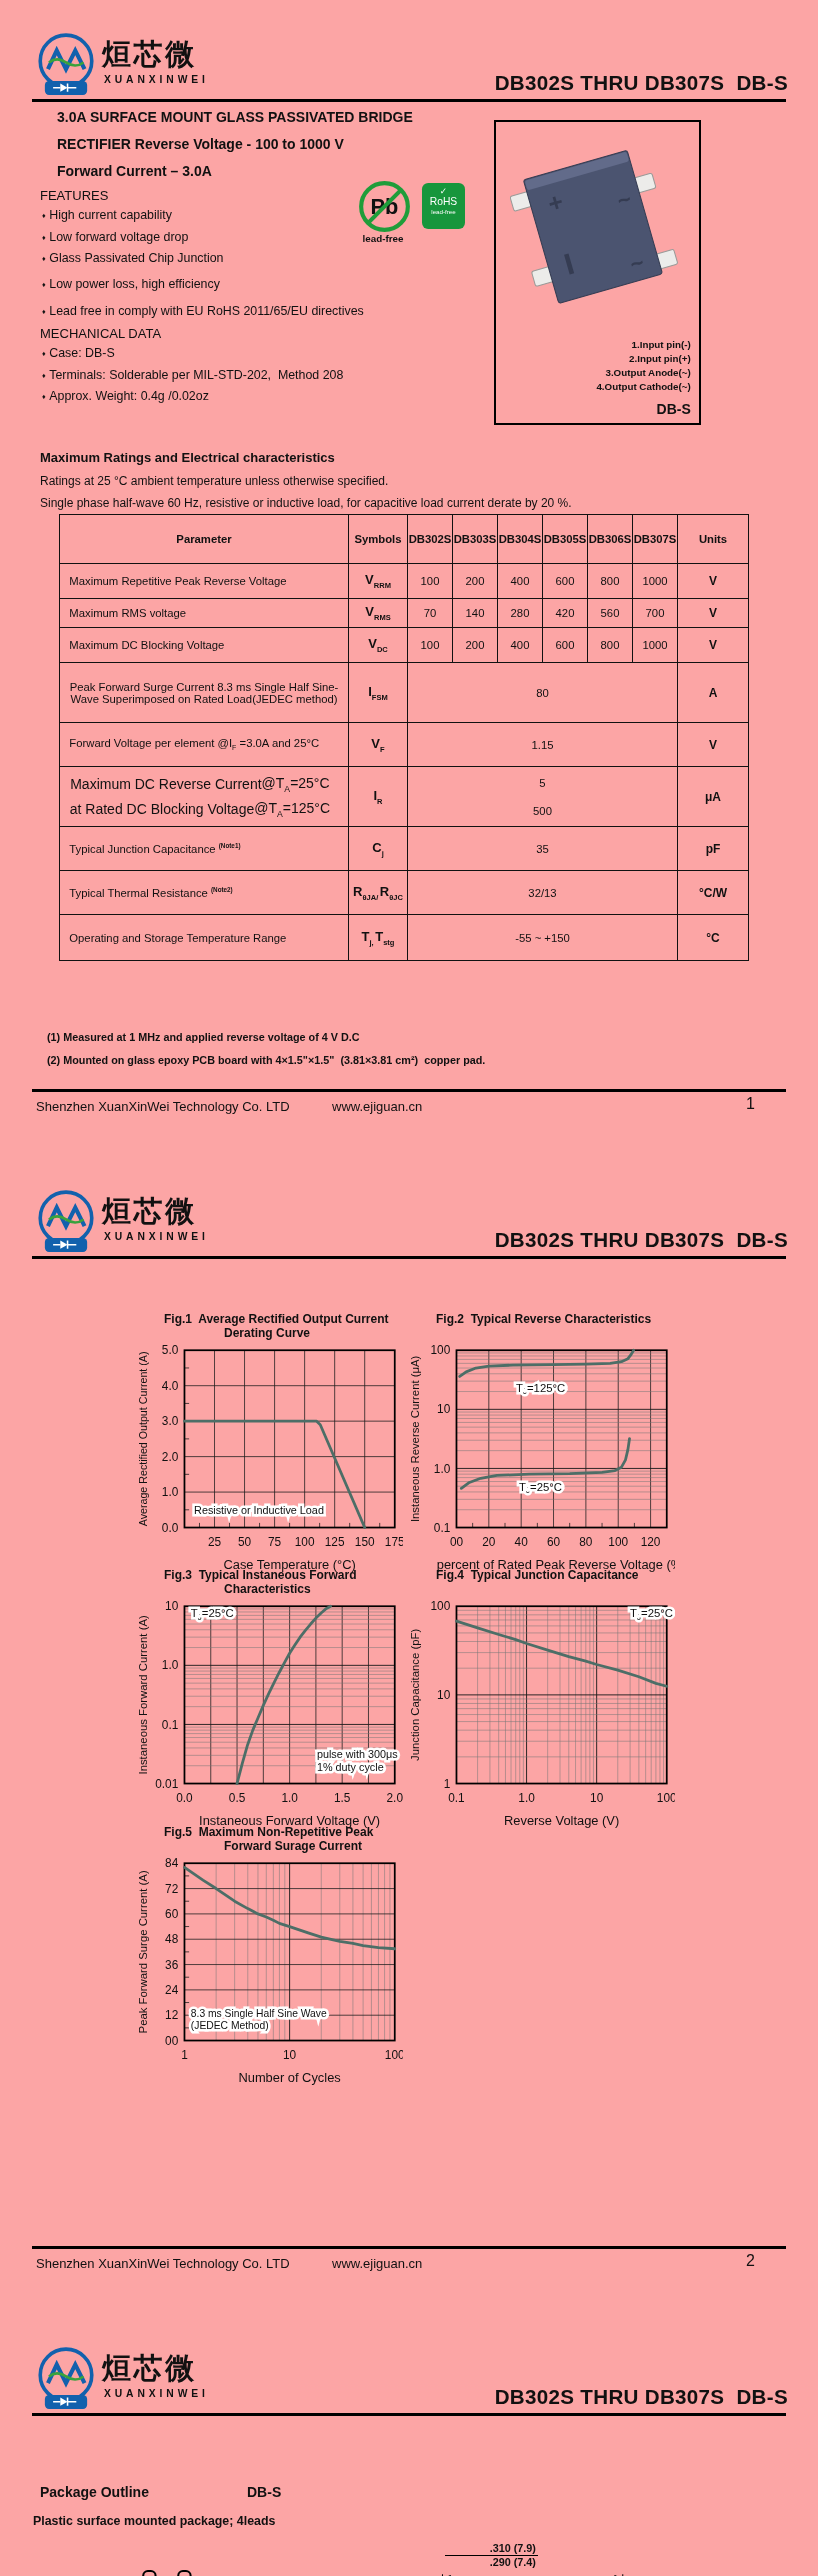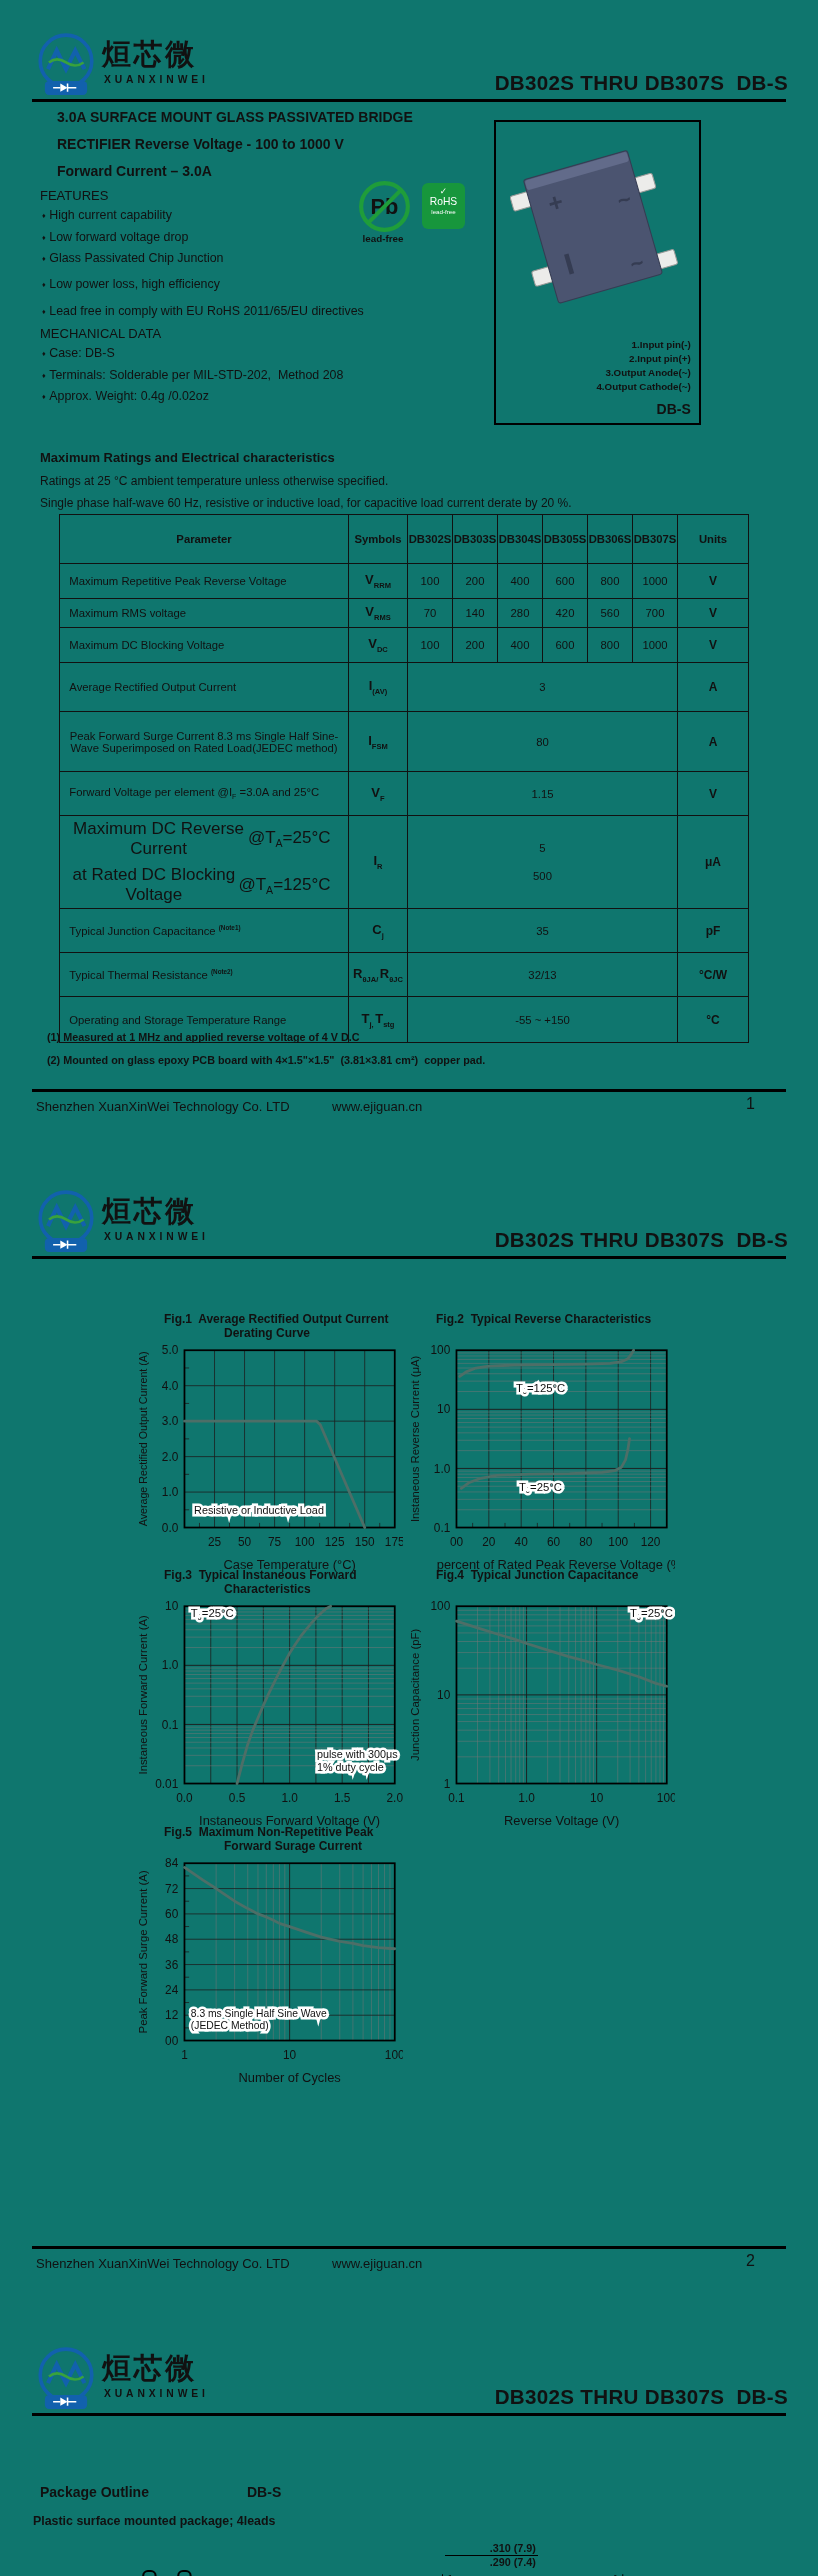--- a/index.html
+++ b/index.html
@@ -1,17 +1,17 @@
 <!DOCTYPE html>
 <html style="font-size:8.2px"><head>
 <meta charset="utf-8">
 <style>
   html,body{margin:0;padding:0;background:#fff}
   body{width:818px;font-family:"Liberation Sans","DejaVu Sans",sans-serif;color:#111}
-  .page{position:relative;width:818px;height:1157px;background:#0f766e;overflow:hidden}
+  .page{position:relative;width:818px;height:1157px;background:#fca5a5;overflow:hidden}
   .abs{position:absolute}
   .rule{position:absolute;left:32px;width:754px;height:3.1px;background:#000}
   .hd-title{position:absolute;right:30px;top:71px;font-size:20.6px;font-weight:bold;letter-spacing:0.3px;white-space:pre}
   .logo-cn{position:absolute;left:102px;top:35px;font-size:29px;font-weight:900;letter-spacing:2.6px}
   .logo-en{position:absolute;left:104px;top:74px;font-size:10.3px;font-weight:bold;letter-spacing:3.9px}
   .hline{position:absolute;left:57px;font-size:14px;font-weight:bold;white-space:pre}
   .sect{position:absolute;left:40px;font-size:13px;font-weight:normal}
   .feat{position:absolute;left:42px;font-size:12.4px;white-space:pre}
   .feat .blt{font-size:7.2px;vertical-align:1.5px;margin-right:3.6px}
   .pb-label{position:absolute;left:354px;top:233px;width:58px;text-align:center;font-size:9.8px;font-weight:bold}
@@ -28,21 +28,21 @@
   table.rt{position:absolute;left:59px;top:514px;width:690px;border-collapse:collapse;table-layout:fixed;border:1.5px solid #111}
   .rt th,.rt td{border:1px solid #111;font-size:11.3px;text-align:center;padding:0;vertical-align:middle}
   .rt th{font-size:11.3px;font-weight:bold}
   .rt .pl{text-align:left;padding-left:9.3px;padding-right:5.2px}
   .rt .ctr{text-align:center;padding:0 6.2px}
   .rt .sym{font-size:13px;font-weight:bold}
   .rt .sym sub{font-size:58%;font-weight:bold}
   .rt sub.ns{font-size:62%;font-weight:normal}
   .rt sup{font-size:56%;vertical-align:5.2px;font-weight:bold}
   .rt .un{font-size:12px;font-weight:bold}
-  .irline{display:flex;justify-content:flex-end;align-items:center;padding:3.1px 17.5px 3.1px 9.3px;font-size:17px}
+  .irline{display:flex;justify-content:center;align-items:center;padding:3.1px 17.5px 3.1px 9.3px;font-size:14px}
   .v2 div{height:28px;display:flex;align-items:center;justify-content:center}
   .note{position:absolute;left:47px;font-size:10.8px;font-weight:bold;white-space:pre}
   .pf-rule{top:1089px;height:2.6px}
   .pf-co{position:absolute;left:36px;top:1099px;font-size:13px}
   .pf-web{position:absolute;left:332px;top:1099px;font-size:13px}
   .pf-num{position:absolute;left:746px;top:1095px;font-size:16px}
   .fig{position:absolute;width:281px}
   .ft1{font-size:12px;font-weight:bold;padding-left:29px;white-space:pre}
   .ft2{font-size:12px;font-weight:bold;padding-left:89px;min-height:15px;white-space:pre}
   svg.chart{display:block;margin-top:2.1px}
@@ -181,26 +181,20 @@
     <tr style="height:35px">
       <td class="pl">Maximum DC Blocking Voltage</td>
       <td class="sym"><span>V</span><sub>DC</sub></td>
       <td>100</td>
           <td>200</td>
           <td>400</td>
           <td>600</td>
           <td>800</td>
           <td>1000</td>
       <td class="un">V</td>
-    </tr>
-    <tr style="height:49px">
-      <td class="pl">Average Rectified Output Current</td>
-      <td class="sym"><span>I</span><sub>(AV)</sub></td>
-      <td colspan="6">3</td>
-      <td class="un">A</td>
     </tr>
     <tr style="height:60px">
       <td class="ctr">Peak Forward Surge Current 8.3 ms Single Half Sine-Wave Superimposed on Rated Load(JEDEC method)</td>
       <td class="sym"><span>I</span><sub>FSM</sub></td>
       <td colspan="6">80</td>
       <td class="un">A</td>
     </tr>
     <tr style="height:44px">
       <td class="pl"><span>Forward Voltage per element  @I</span><sub class="ns">F</sub><span> =3.0A and 25°C</span></td>
       <td class="sym"><span>V</span><sub>F</sub></td>

